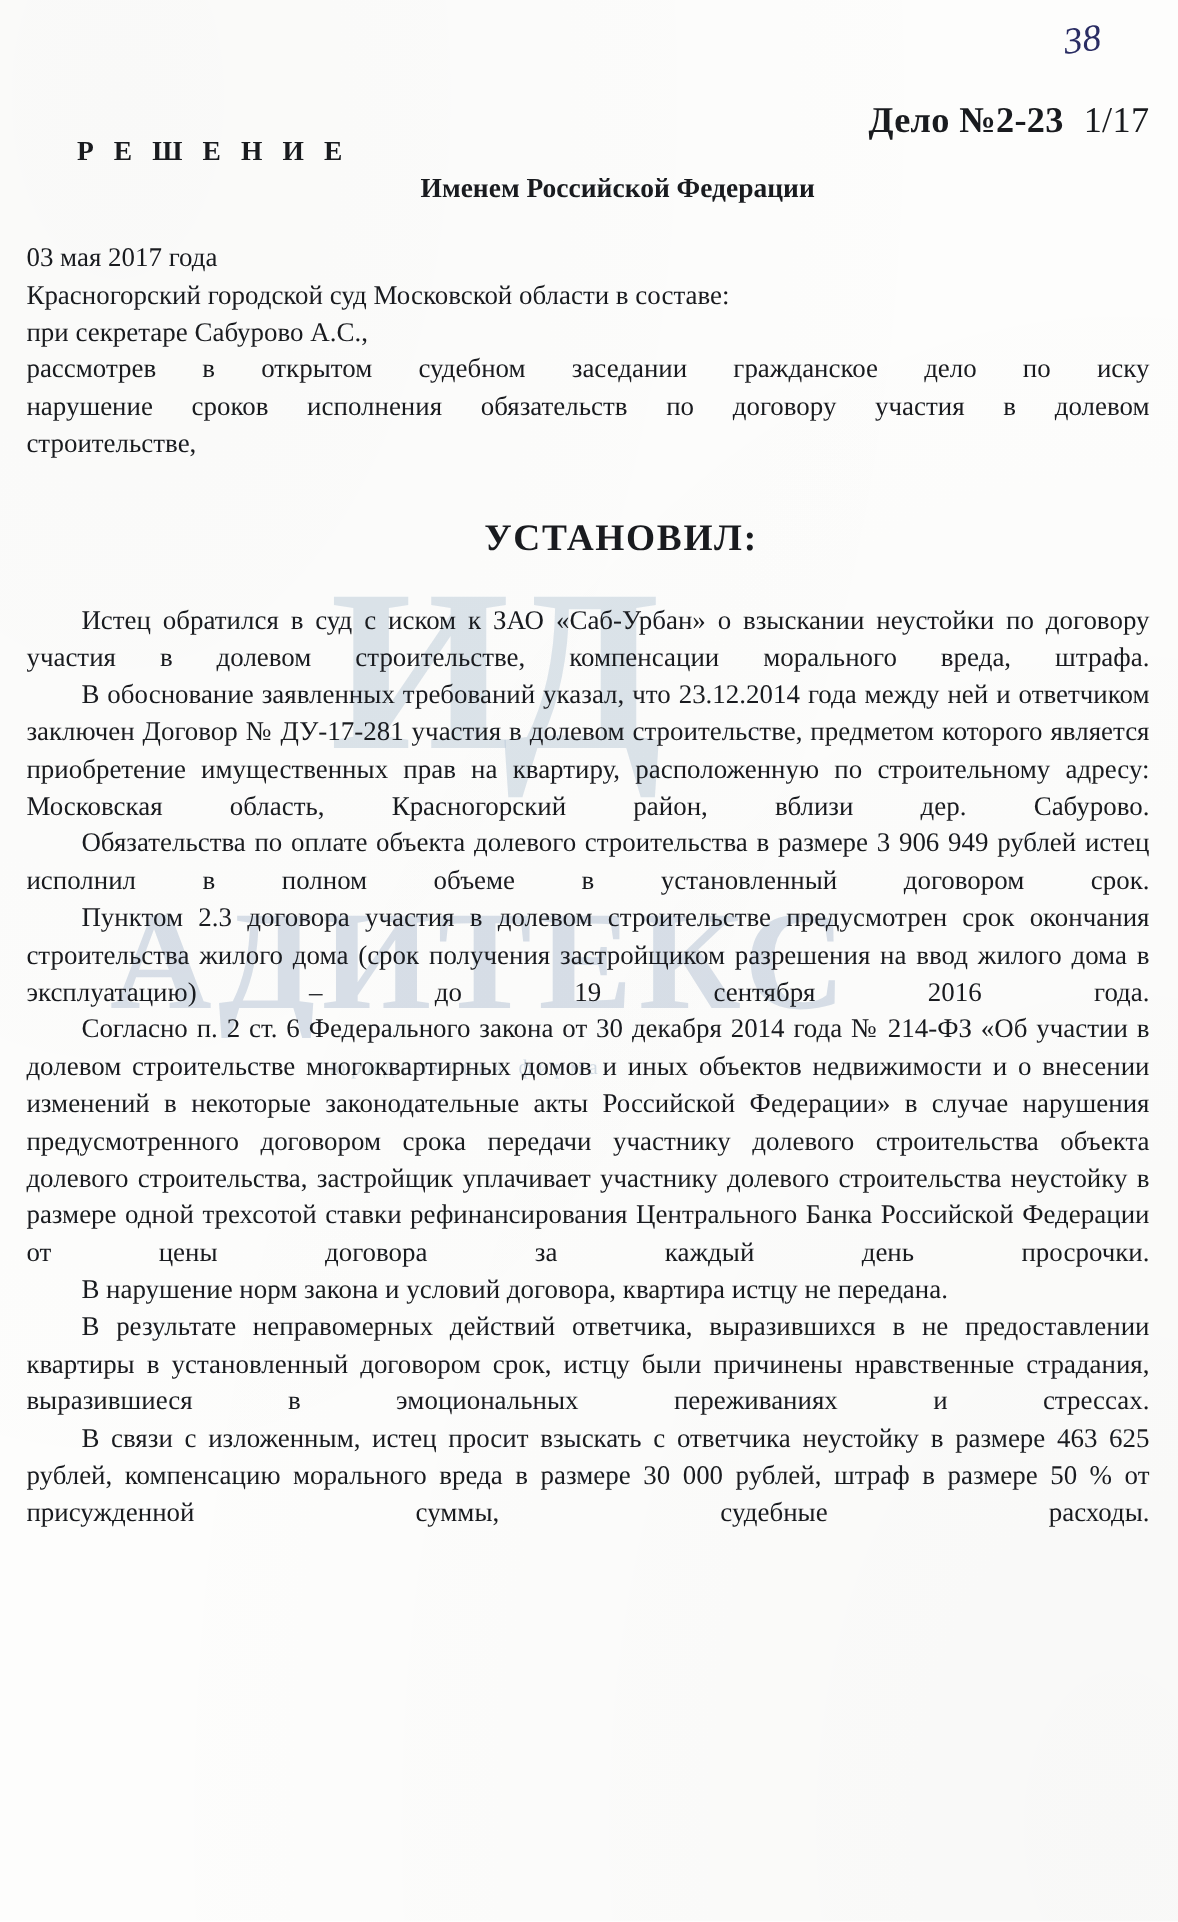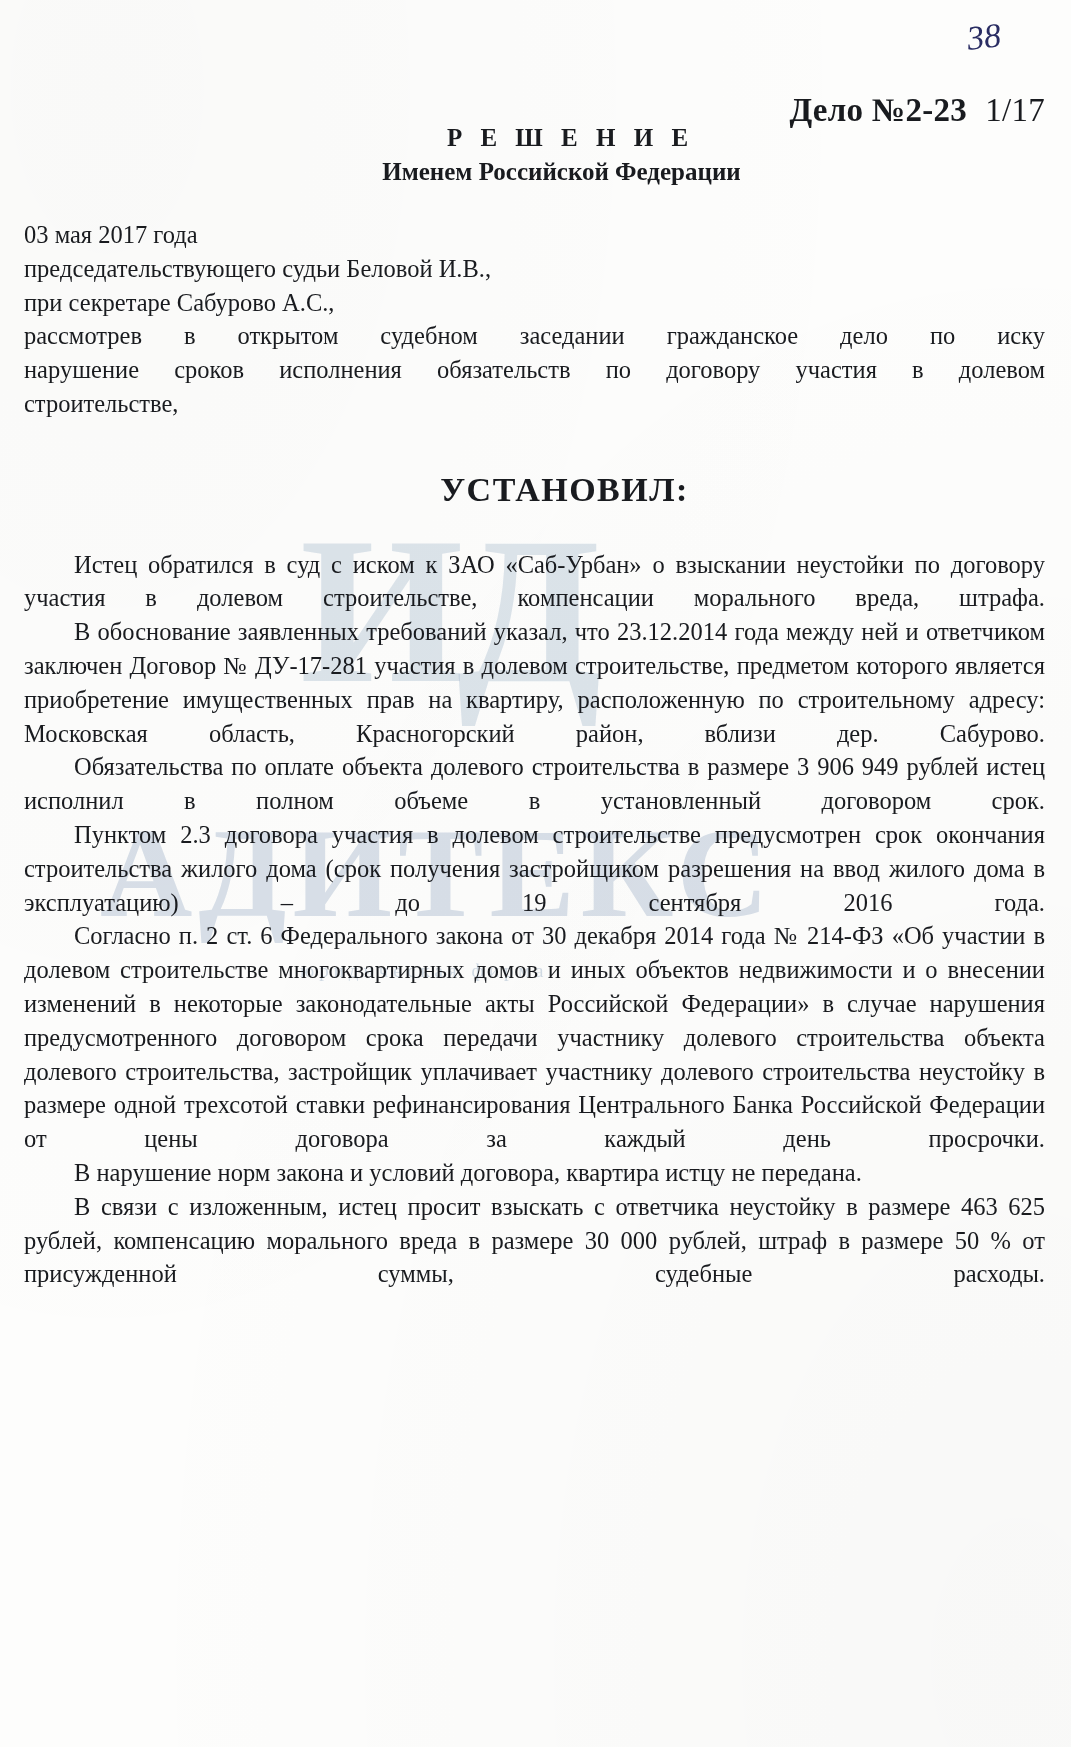--- a/index.html
+++ b/index.html
@@ -101,21 +101,21 @@
   .case-no .suffix {
     font-weight: 400;
     margin-left: 18px;
   }
 
   .doc-title {
     position: absolute;
     left: 0;
     right: 0;
     top: 124px;
-    text-align: center;
+    text-align: left;
     font-size: 25px;
     font-weight: 700;
     letter-spacing: 6px;
     padding-left: 70px;
   }
   .doc-subtitle {
     position: absolute;
     left: 0;
     right: 0;
     top: 158px;
@@ -187,33 +187,34 @@
       <span>Дело №2-23</span><span class="suffix">1/17</span>
     </div>
 
     <div class="doc-title">Р Е Ш Е Н И Е</div>
     <div class="doc-subtitle">Именем Российской Федерации</div>
 
     <div class="body-block">
 
       <div class="lead">
         <p>03 мая 2017 года</p>
-        <p>председательствующего судьи Беловой И.В.,</p>
+        <p>Красногорский городской суд Московской области в составе:</p>
         <p>при секретаре Сабурово А.С.,</p>
         <p class="just">рассмотрев в открытом судебном заседании гражданское дело по иску</p>
         <p class="just">нарушение сроков исполнения обязательств по договору участия в долевом</p>
         <p>строительстве,</p>
       </div>
 
       <div class="heading-ustanovil">УСТАНОВИЛ:</div>
 
       <p class="para stretch">Истец обратился в суд с иском к ЗАО «Саб-Урбан» о взыскании неустойки по договору участия в долевом строительстве, компенсации морального вреда, штрафа.</p>
       <p class="para stretch">В обоснование заявленных требований указал, что 23.12.2014 года между ней и ответчиком заключен Договор № ДУ-17-281 участия в долевом строительстве, предметом которого является приобретение имущественных прав на квартиру, расположенную по строительному адресу: Московская область, Красногорский район, вблизи дер. Сабурово.</p>
       <p class="para stretch">Обязательства по оплате объекта долевого строительства в размере 3 906 949  рублей истец исполнил в полном объеме в установленный договором срок.</p>
       <p class="para stretch">Пунктом 2.3 договора участия в долевом строительстве предусмотрен срок окончания строительства жилого дома (срок получения застройщиком разрешения на ввод жилого дома в эксплуатацию) – до 19 сентября 2016 года.</p>
       <p class="para stretch">Согласно п. 2 ст. 6 Федерального закона от 30 декабря 2014 года № 214-ФЗ «Об участии в долевом строительстве многоквартирных домов и иных объектов недвижимости и о внесении изменений в некоторые законодательные акты Российской Федерации» в случае нарушения предусмотренного договором срока передачи участнику долевого строительства объекта долевого строительства, застройщик уплачивает участнику долевого строительства неустойку в размере одной трехсотой ставки рефинансирования Центрального Банка Российской Федерации от цены договора за каждый день просрочки.</p>
       <p class="para">В нарушение норм закона и  условий договора, квартира истцу не передана.</p>
+      <p class="para stretch">В результате неправомерных действий ответчика, выразившихся в не предоставлении квартиры в установленный договором срок, истцу были причинены нравственные страдания, выразившиеся в эмоциональных переживаниях и стрессах.</p>
       <p class="para stretch">В связи с изложенным, истец просит взыскать с ответчика неустойку в размере 463 625 рублей, компенсацию морального вреда в размере 30 000 рублей, штраф в размере 50 % от присужденной суммы, судебные расходы.</p>
 
     </div>
 
   </div>
 </div>
 
 </body></html>

